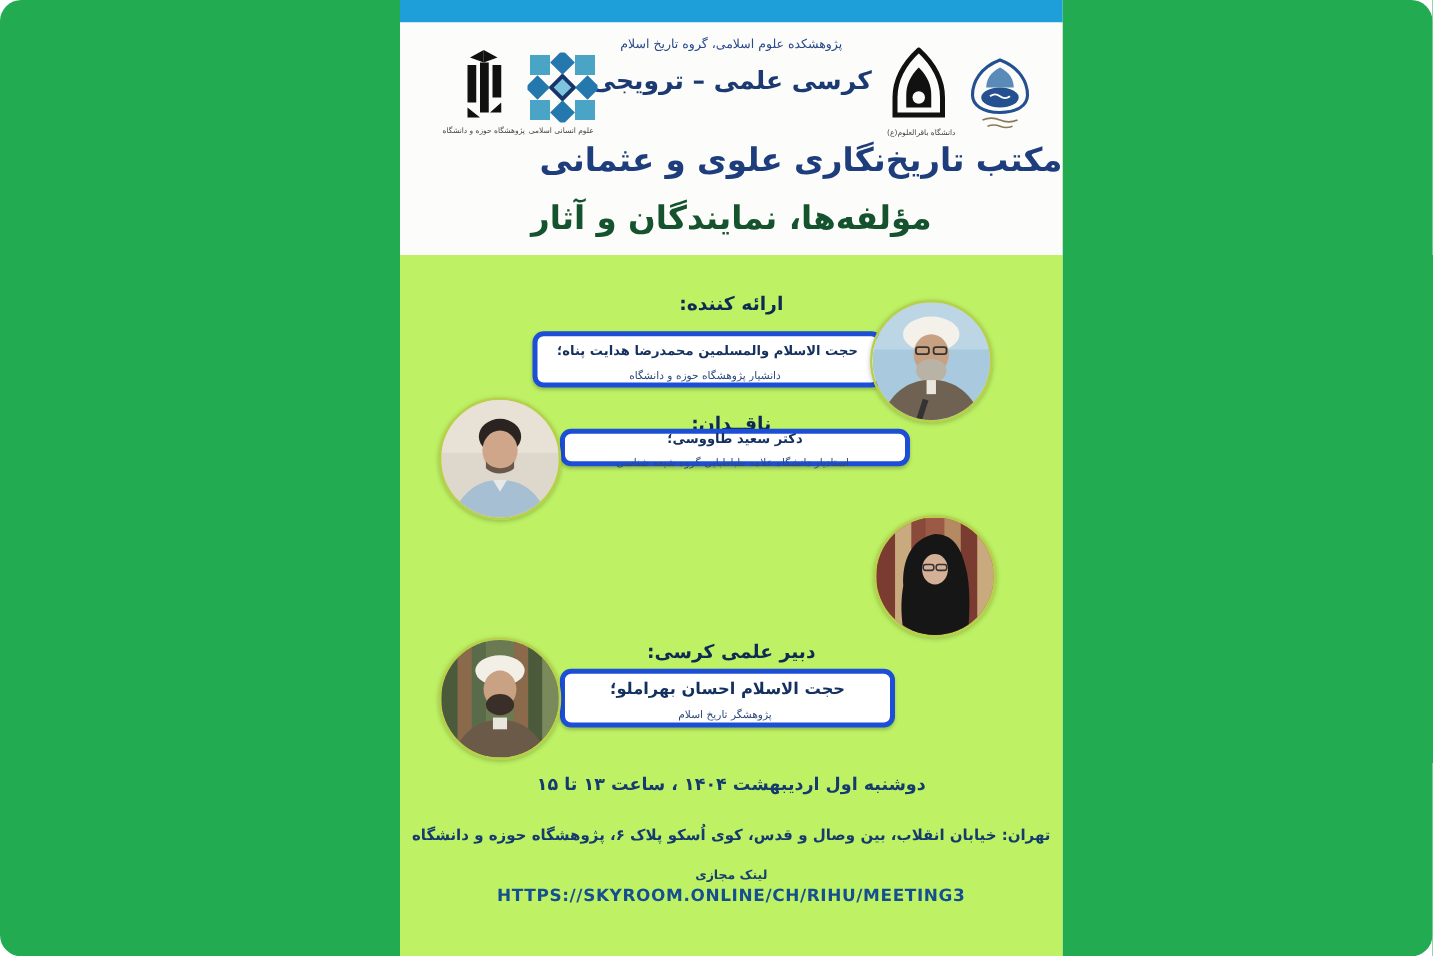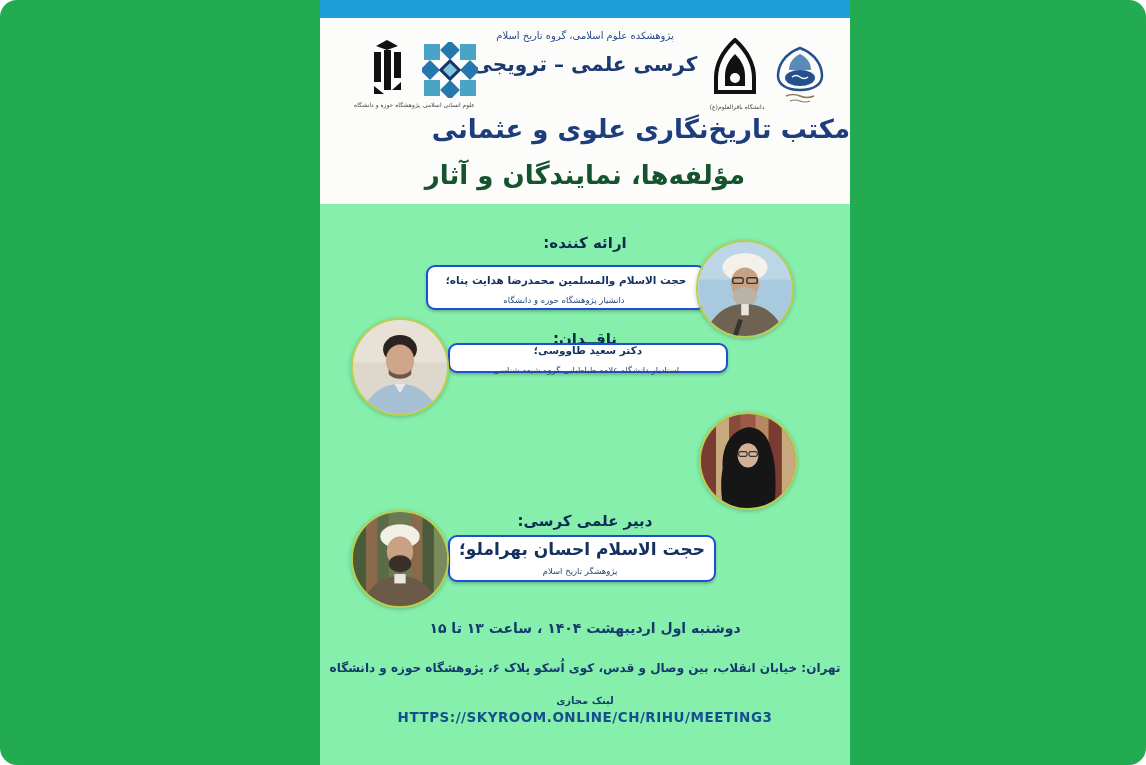--- a/index.html
+++ b/index.html
@@ -2,42 +2,42 @@
 <html lang="fa"><head>
 <meta charset="utf-8">
 <style>
   * { margin:0; padding:0; box-sizing:border-box; }
   body { width:1146px; height:765px; overflow:hidden; font-family:"DejaVu Sans", sans-serif; }
   #canvas { position:relative; width:1146px; height:765px; background:#23ab51;border-radius:17px; }
 
   .poster { position:absolute; left:320px; top:0; width:530px; height:765px; background:#fcfcfa; direction:rtl; }
   .top-strip { position:absolute; top:0; left:0; width:100%; height:18px; background:#1f9fd9; }
   .header { position:absolute; top:18px; left:0; width:100%; height:186px; background:#fcfcfa; }
-  .body-blue { position:absolute; top:204px; left:0; width:100%; height:561px; background:#86efac; }
+  .body-blue { position:absolute; top:204px; left:0; width:100%; height:561px; background:#bef264; }
 
   .dept-line { position:absolute; top:12px; left:0; width:100%; text-align:center; font-size:10px; color:#2a4a8a; }
   .event-type { position:absolute; top:34px; left:0; width:100%; text-align:center; font-size:20px; font-weight:bold; color:#1c3a72; }
   .title1 { position:absolute; top:96px; left:0; width:100%; text-align:right; font-size:26px; font-weight:bold; color:#1d3d7c; }
   .title2 { position:absolute; top:142px; left:0; width:100%; text-align:center; font-size:26px; font-weight:bold; color:#14532d; }
 
   .logo { position:absolute; }
   .logo svg { display:block; }
   .logo-caption { position:absolute; width:90px; text-align:center; font-size:6px; color:#444; line-height:1.1; }
 
   .section-heading { position:absolute; left:0; width:100%; text-align:center; font-size:15px; font-weight:bold; color:#0d2a52; }
 
   .photo { position:absolute; width:98px; height:98px; border-radius:50%; border:2px solid #b9cf49; overflow:hidden; z-index:3; box-shadow:0 1px 4px rgba(0,0,0,.25); }
   .photo svg { display:block; width:100%; height:100%; }
 
-  .name-box { position:absolute; background:#ffffff; border:2px solid #1d4ed8; border-radius:9px; z-index:2;
+  .name-box { position:absolute; background:#ffffff; border:4px solid #1d4ed8; border-radius:9px; z-index:2;
               box-shadow:0 2px 3px rgba(0,0,0,.22); display:flex; align-items:center; justify-content:center;
               padding:4px 10px; text-align:center; }
   .name-box .person-name { font-weight:bold; font-size:10.5px; color:#13305e; white-space:nowrap; }
   .name-box .person-role { font-size:8.5px; color:#2b4a7a; white-space:nowrap; margin-right:4px; }
-  .name-box.big .person-name { font-size:17px; }
+  .name-box.big .person-name { font-size:13px; }
 
   .footer-date { position:absolute; top:416px; left:0; width:100%; text-align:center; font-size:14px; font-weight:bold; color:#143a6e; }
   .footer-address { position:absolute; top:457px; left:0; width:100%; text-align:center; font-size:12px; font-weight:bold; color:#143a6e; }
   .footer-link-label { position:absolute; top:491px; left:0; width:100%; text-align:center; font-size:10px; font-weight:bold; color:#15406e; }
   .footer-url { position:absolute; top:505px; left:0; width:100%; text-align:center; direction:ltr; font-size:13.5px; font-weight:bold; letter-spacing:.5px; color:#164f8f; }
 </style>
 </head>
 <body>
 
 <div id="canvas">

